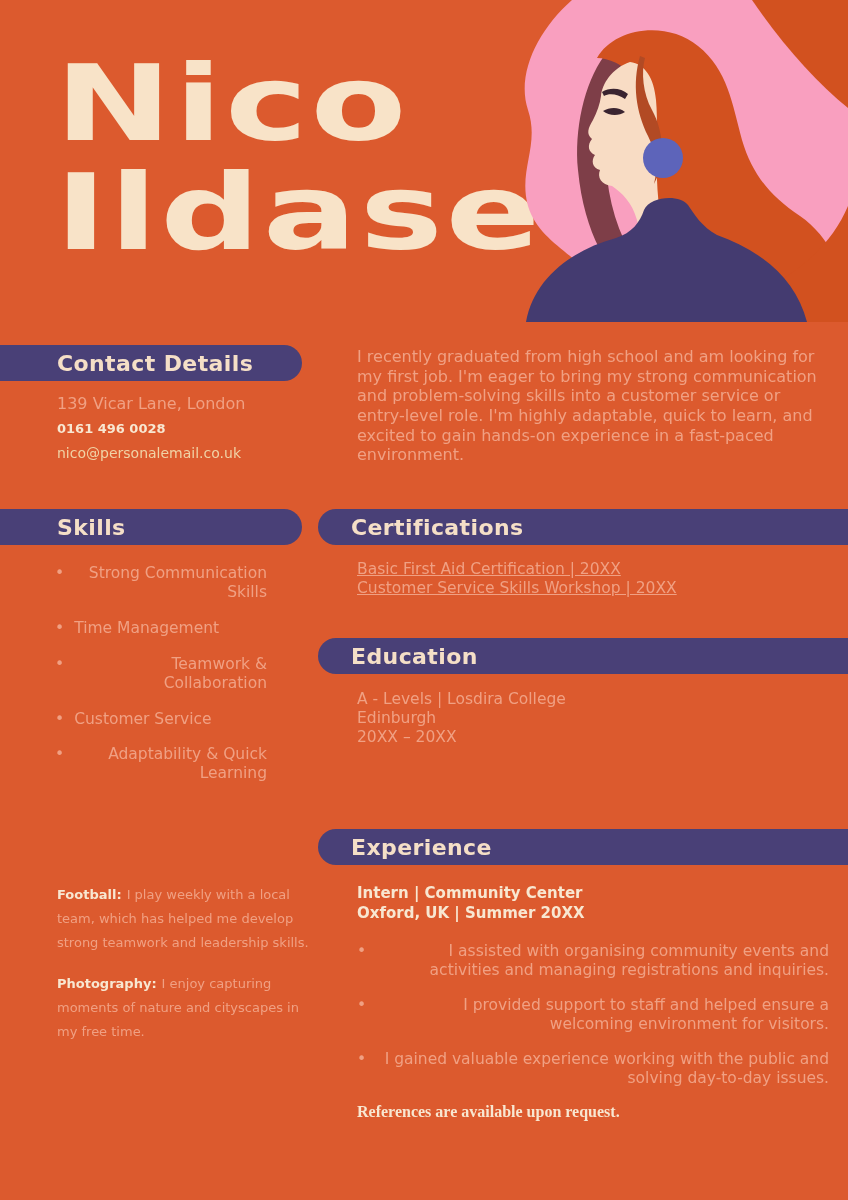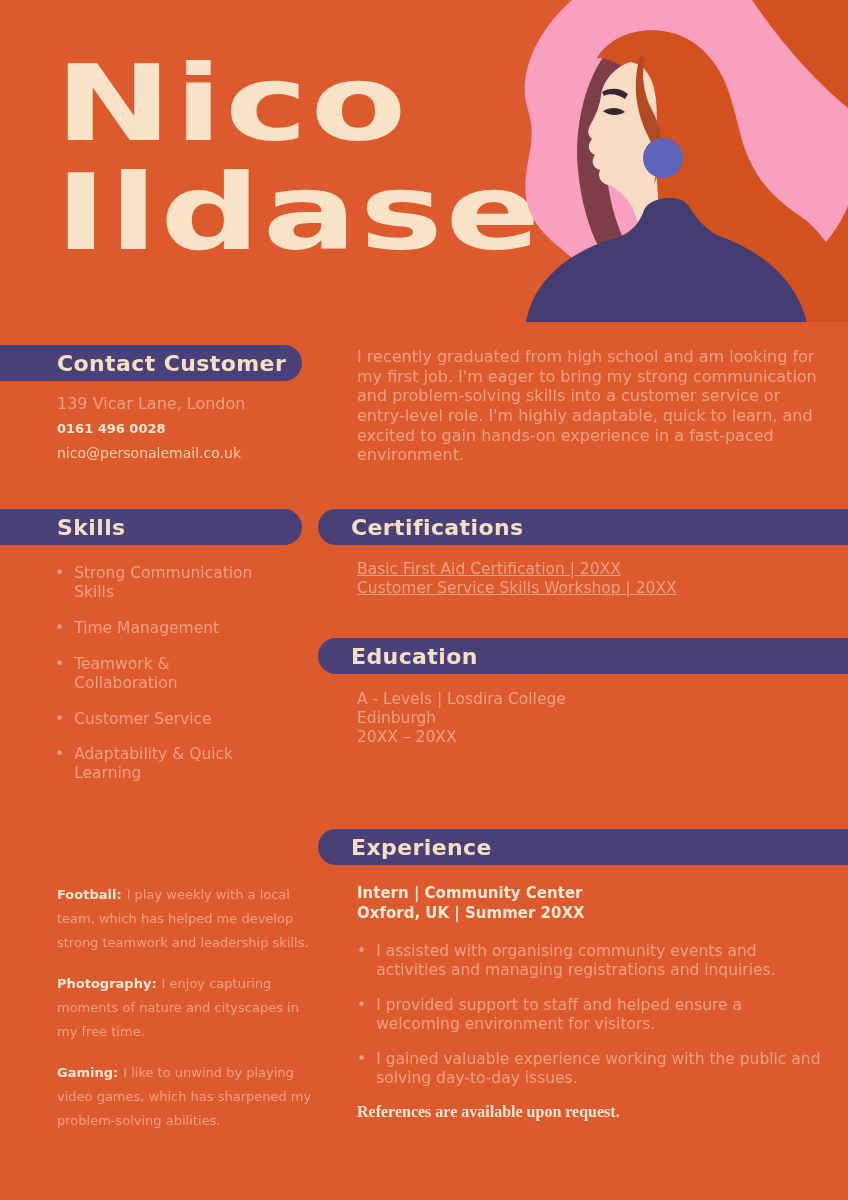--- a/index.html
+++ b/index.html
@@ -26,21 +26,21 @@
 
   
   .contact-info{position:absolute;left:57px;top:391px;line-height:25px;}
   .addr{color:var(--peach);font-size:16px;}
   .phone{color:var(--creambold);font-weight:bold;font-size:13px;}
   .email{color:var(--gold);font-size:14px;}
 
   .summary{position:absolute;left:357px;top:347px;width:460px;margin:0;
            font-size:16px;line-height:1.23;color:var(--peach);}
 
-  .list{position:absolute;margin:0;padding:0;list-style:none;}
+  .list{position:absolute;margin:0;padding:0;list-style:none;text-align:right;}
   .bullet-item{display:flex;gap:10px;font-size:15.5px;line-height:1.22;color:var(--peach);margin-bottom:17px;}
   .bullet-item::before{content:"\2022";flex:none;}
 
   .skills-list{left:55px;top:564px;width:212px;}
 
   .plain-lines{position:absolute;font-size:15.5px;line-height:19px;color:var(--peach);}
   .cert-lines{left:357px;top:560px;width:470px;text-decoration:underline;}
   .edu-lines{left:357px;top:690px;width:470px;}
 
   .hobbies-content{position:absolute;left:57px;top:883px;width:255px;}
@@ -71,21 +71,21 @@
     <path class="c-hair" d="M348 206 C332 244 300 272 262 290 C238 301 218 310 206 322 L348 322 Z"></path>
     <path class="c-skin" d="M130 62 C112 68 102 84 101 96 C100 104 97 112 93 120 C88 128 86 134 92 139 C87 145 88 152 95 155 C91 160 92 168 100 170 C97 177 101 185 112 186 C122 193 132 202 137 220 C140 234 142 244 142 252 L168 252 C162 230 158 206 157 180 C156 150 158 120 156 100 C154 78 145 64 130 62 Z"></path>
     <path class="c-strand" d="M140 56 C132 84 136 112 148 136 C156 152 158 168 154 184 C166 162 164 132 152 110 C143 94 141 72 145 58 Z"></path>
     <path class="c-dark" d="M102 92 C110 87 121 88 128 94 L125 99 C118 94 109 93 104 96 Z"></path>
     <path class="c-dark" d="M103 111 C110 107 119 107 125 112 C119 116 109 116 103 111 Z"></path>
     <path class="c-sweater" d="M26 322 C34 278 72 250 116 238 C132 233 140 222 144 210 C150 196 180 194 188 205 C194 214 202 227 217 235 C264 252 296 280 307 322 Z"></path>
     <circle class="c-earring" cx="163" cy="158" r="20"></circle>
   </svg>
 
   <div class="banner banner-left" style="top:345px">
-    <h2>Contact Customer</h2>
+    <h2>Contact Details</h2>
   </div>
   <div class="contact-info">
     <div class="addr">139 Vicar Lane, London</div>
     <div class="phone">0161 496 0028</div>
     <div class="email">nico@personalemail.co.uk</div>
   </div>
 
   <p class="summary">I recently graduated from high school and am looking for my first job. I'm eager to bring my strong communication and problem-solving skills into a customer service or entry-level role. I'm highly adaptable, quick to learn, and excited to gain hands-on experience in a fast-paced environment.</p>
 
   <div class="banner banner-left" style="top:509px">
@@ -112,21 +112,20 @@
   </div>
   <div class="plain-lines edu-lines">
     <div>A - Levels | Losdira College</div>
     <div>Edinburgh</div>
     <div>20XX – 20XX</div>
   </div>
 
   <div class="hobbies-content">
     <p><span class="hobby-label">Football:</span><span>I play weekly with a local team, which has helped me develop strong teamwork and leadership skills.</span></p>
     <p><span class="hobby-label">Photography:</span><span>I enjoy capturing moments of nature and cityscapes in my free time.</span></p>
-    <p><span class="hobby-label">Gaming:</span><span>I like to unwind by playing video games, which has sharpened my problem-solving abilities.</span></p>
   </div>
 
   <div class="banner banner-right" style="top:829px">
     <h2>Experience</h2>
   </div>
   <div class="exp-content">
     <p class="role">
       <span>Intern | Community Center</span><br>
       <span>Oxford, UK | Summer 20XX</span>
     </p>

